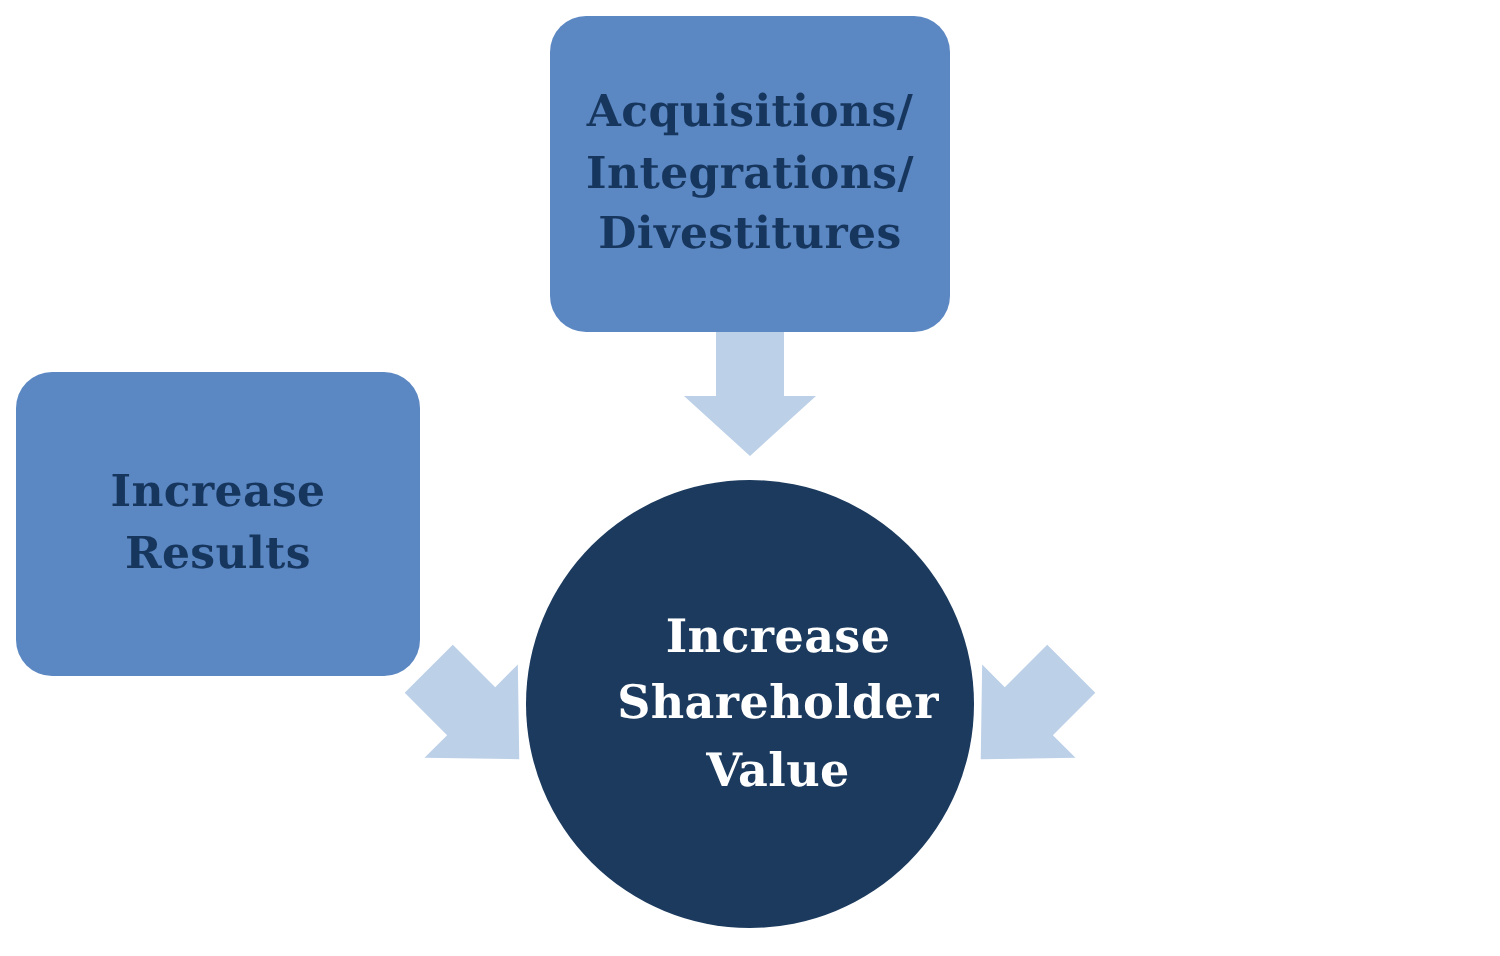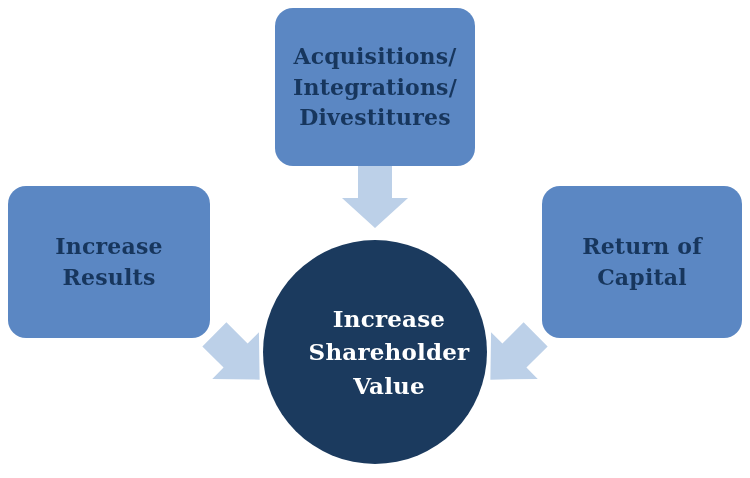--- a/index.html
+++ b/index.html
@@ -83,24 +83,20 @@
     <span class="node-label">Acquisitions/
 Integrations/
 Divestitures</span>
   </div>
 
   <div class="node node-left">
     <span class="node-label">Increase
 Results</span>
   </div>
 
-  <div class="node node-right">
-    <span class="node-label">Return of
-Capital</span>
-  </div>
 
   <div class="hub">
     <span class="hub-label">Increase
 Shareholder
 Value</span>
   </div>
 
 </div>
 
 </body></html>

